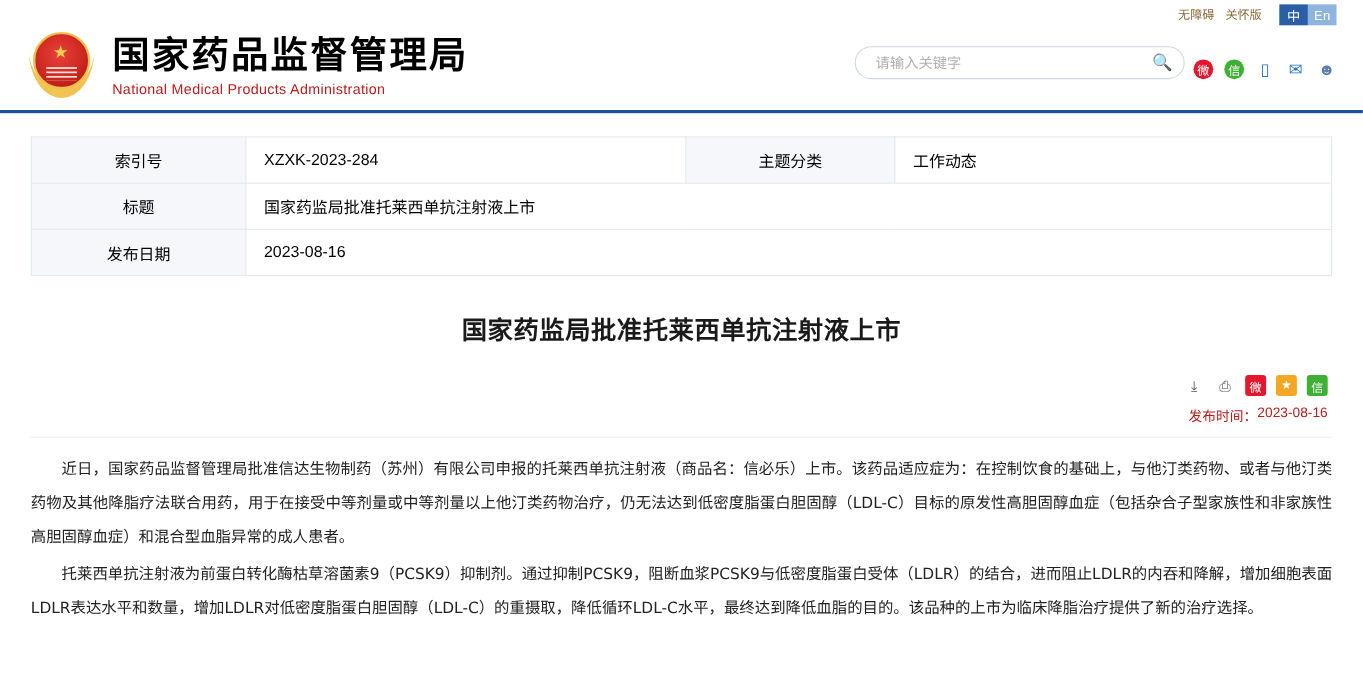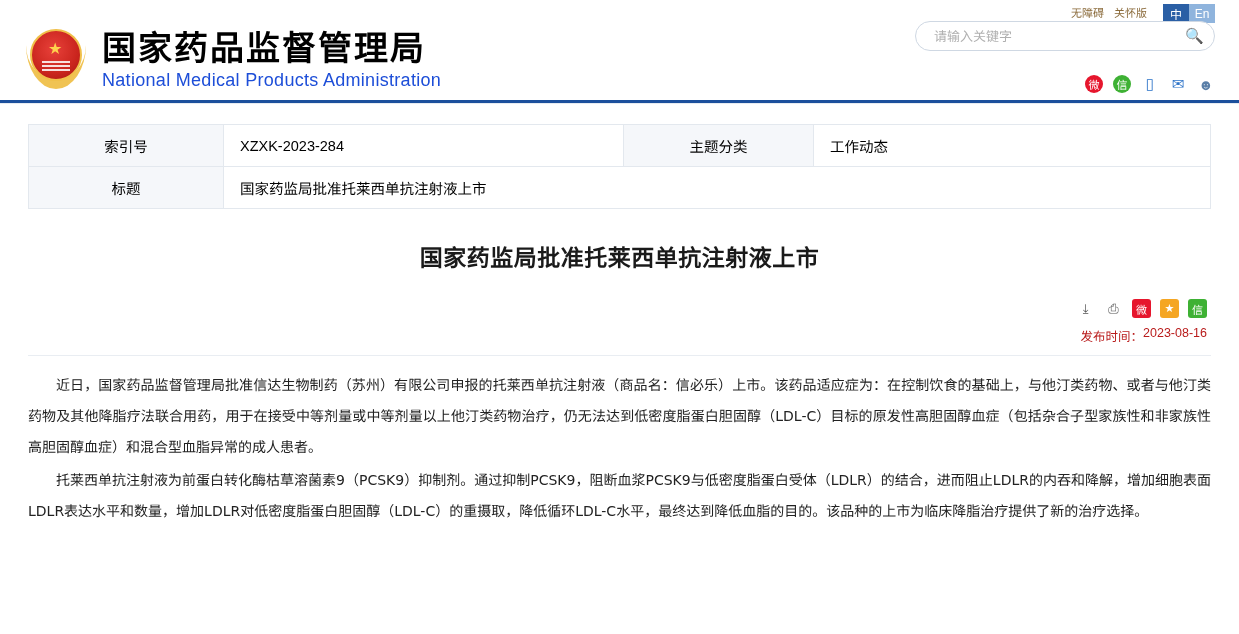--- a/index.html
+++ b/index.html
@@ -78,32 +78,32 @@
   .titleblock { display: flex; flex-direction: column; justify-content: center; }
   .title-cn {
     font-family: "DejaVu Sans", "Liberation Sans", sans-serif;
     font-size: 34px;
     font-weight: bold;
     color: #000000;
     letter-spacing: 2px;
     line-height: 40px;
   }
   .title-en {
-    font-size: 18px;
-    color: #1d4ed8;
+    font-size: 13px;
+    color: #b91c1c;
     letter-spacing: .3px;
     margin-top: 2px;
   }
 
   .header-right {
     margin-left: auto;
     display: flex;
-    flex-direction: column;
+    flex-direction: row;
     align-items: flex-end;
-    gap: 24px;
+    gap: 8px;
     padding-bottom: 4px;
   }
   .searchbox {
     width: 300px; height: 30px;
     border: 1px solid #cfd8e3;
     border-radius: 16px;
     display: flex; align-items: center;
     padding: 0 10px 0 16px;
     background: #fff;
   }
@@ -257,20 +257,24 @@
         <tr>
       <td class="meta-label">索引号</td>
       <td class="meta-value val-idx">XZXK-2023-284</td>
       <td class="meta-label lbl-cat">主题分类</td>
       <td class="meta-value">工作动态</td>
     </tr>
     <tr>
       <td class="meta-label">标题</td>
       <td class="meta-value" colspan="3">国家药监局批准托莱西单抗注射液上市</td>
     </tr>
+    <tr>
+      <td class="meta-label">发布日期</td>
+      <td class="meta-value" colspan="3">2023-08-16</td>
+    </tr>
   </tbody>
     </table>
 
   <h1 class="art-title">国家药监局批准托莱西单抗注射液上市</h1>
 
   <div class="tool-row">
     <span class="tool-ic">⤓</span>
     <span class="tool-ic">⎙</span>
     <span class="tool-sq sq-weibo">微</span>
     <span class="tool-sq sq-star">★</span>

